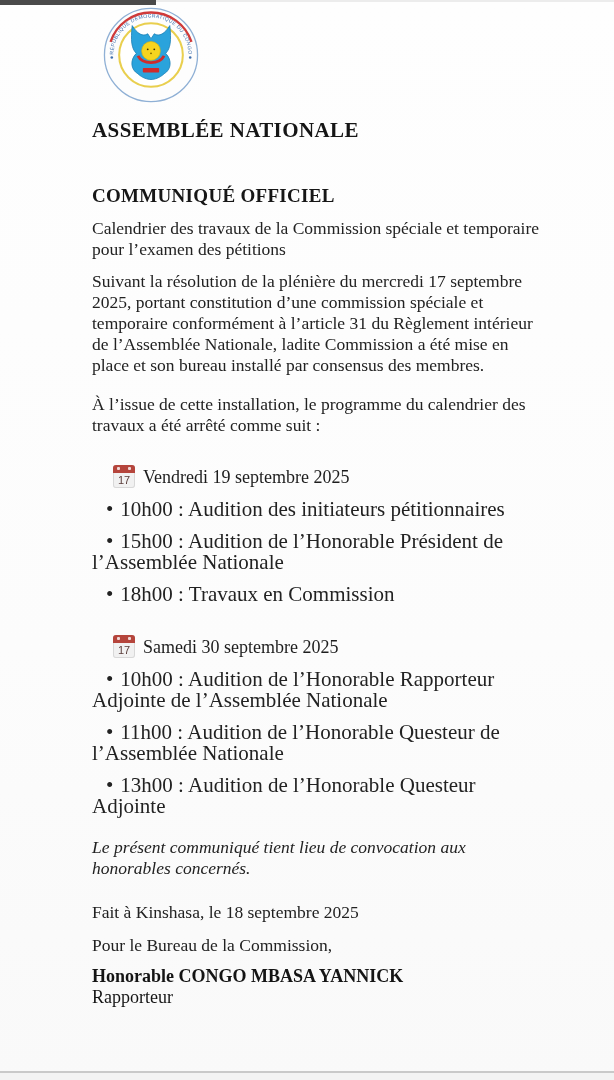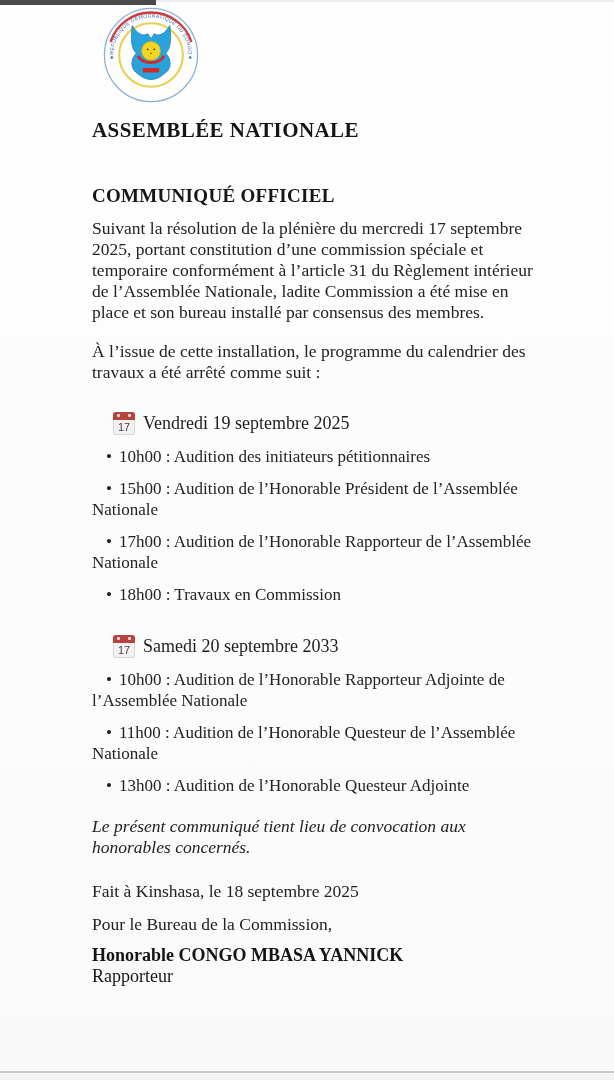--- a/index.html
+++ b/index.html
@@ -29,42 +29,42 @@
   .doc-title{margin-top:43px;font-size:19px;font-weight:bold;letter-spacing:.3px;color:#161616;}
 
   p{margin:0;}
   .body-text{font-size:17.5px;line-height:21px;color:#222;}
   .subject{margin-top:11px;}
   .intro{margin-top:11px;}
   .program-intro{margin-top:18px;}
 
   .schedule{margin-top:29px;}
   .sched-day + .sched-day{margin-top:30px;}
-  .sched-head{display:flex;align-items:flex-start;gap:8px;padding-left:21px;}
+  .sched-head{display:flex;align-items:center;gap:8px;padding-left:21px;}
   .sched-date{font-size:18px;line-height:22px;color:#1d1d1d;}
 
   .cal-icon{
     width:22px;height:23px;flex:0 0 22px;
     border-radius:3px;overflow:hidden;
     box-shadow:0 0 0 1px #d8d8d8 inset;
     background:#f1f1f1;display:flex;flex-direction:column;
   }
   .cal-top{height:8px;background:#b5453c;position:relative;}
   .cal-top::before,.cal-top::after{
     content:"";position:absolute;top:2px;width:3px;height:3px;background:#f0d9d7;border-radius:1px;
   }
   .cal-top::before{left:4px;}
   .cal-top::after{right:4px;}
   .cal-day{
     flex:1;display:flex;align-items:center;justify-content:center;
     font-family:"Liberation Sans","DejaVu Sans",sans-serif;
     font-size:11px;color:#5a3d3a;line-height:1;
   }
 
-  .sched-item{font-size:17px;line-height:21px;margin-top:11px;text-indent:14px;color:#222;}
+  .sched-item{font-size:21px;line-height:21px;margin-top:11px;text-indent:14px;color:#222;}
   .sched-item .bullet{margin-right:7px;}
 
   .closing{margin-top:20px;font-style:italic;}
   .place-date{margin-top:23px;}
   .signature-intro{margin-top:12px;}
   .signatory{margin-top:10px;font-weight:bold;font-size:18px;line-height:21px;color:#141414;}
   .signatory-title{font-weight:normal;font-size:18px;line-height:21px;color:#141414;}
 </style>
 </head>
 <body>
@@ -97,52 +97,52 @@
       <path d="M 44,61 C 50,72 70,72 76,61" fill="none" stroke="#cf2b2b" stroke-width="3.5"></path>
       <rect x="50" y="76" width="20" height="5.5" rx="1" fill="#cf2b2b"></rect>
     </svg>
 
     <div class="org-block">
       <div class="org-name">ASSEMBLÉE NATIONALE</div>
     </div>
 
     <div class="doc-title">COMMUNIQUÉ OFFICIEL</div>
 
+    <p class="body-text subject">Calendrier des travaux de la Commission spéciale et temporaire pour l’examen des pétitions</p>
 
     <p class="body-text intro">Suivant la résolution de la plénière du mercredi 17 septembre 2025, portant constitution d’une commission spéciale et temporaire conformément à l’article 31 du Règlement intérieur de l’Assemblée Nationale, ladite Commission a été mise en place et son bureau installé par consensus des membres.</p>
 
     <p class="body-text program-intro">À l’issue de cette installation, le programme du calendrier des travaux a été arrêté comme suit :</p>
 
     <div class="schedule">
   <div class="sched-day">
     <div class="sched-head">
       <span class="cal-icon">
         <span class="cal-top"></span>
         <span class="cal-day">17</span>
       </span>
       <span class="sched-date">Vendredi 19 septembre 2025</span>
     </div>
     <div>
   <p class="sched-item"><span class="bullet">•</span><span>10h00 : Audition des initiateurs pétitionnaires</span></p>
 
   <p class="sched-item"><span class="bullet">•</span><span>15h00 : Audition de l’Honorable Président de l’Assemblée Nationale</span></p>
 
-  <p class="sched-item"><span class="bullet">•</span><span>17h00 : Audition de l’Honorable Rapporteur de l’Assemblée Nationale</span></p>
 
   <p class="sched-item"><span class="bullet">•</span><span>18h00 : Travaux en Commission</span></p>
 </div>
   </div>
 
   <div class="sched-day">
     <div class="sched-head">
       <span class="cal-icon">
         <span class="cal-top"></span>
         <span class="cal-day">17</span>
       </span>
-      <span class="sched-date">Samedi 20 septembre 2033</span>
+      <span class="sched-date">Samedi 30 septembre 2025</span>
     </div>
     <div>
   <p class="sched-item"><span class="bullet">•</span><span>10h00 : Audition de l’Honorable Rapporteur Adjointe de l’Assemblée Nationale</span></p>
 
   <p class="sched-item"><span class="bullet">•</span><span>11h00 : Audition de l’Honorable Questeur de l’Assemblée Nationale</span></p>
 
   <p class="sched-item"><span class="bullet">•</span><span>13h00 : Audition de l’Honorable Questeur Adjointe</span></p>
 </div>
   </div>
 </div>

